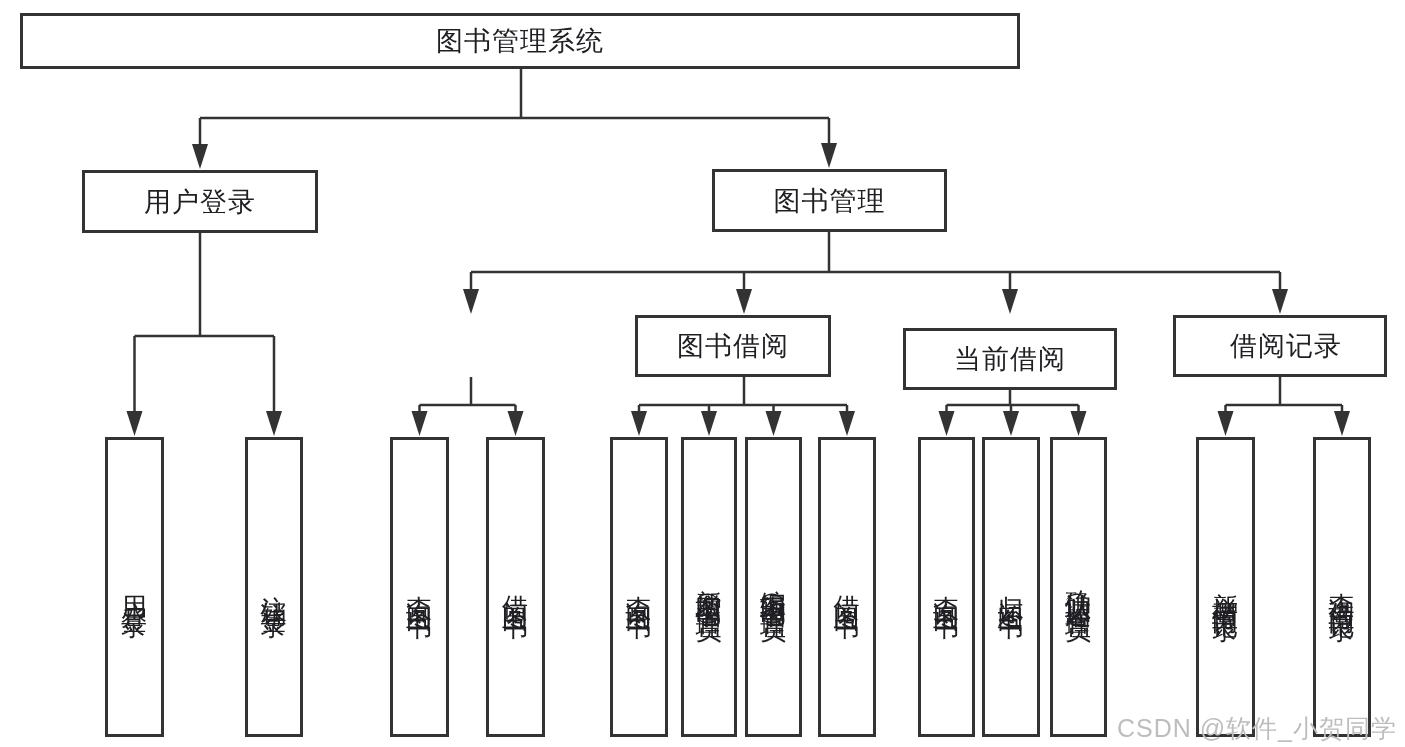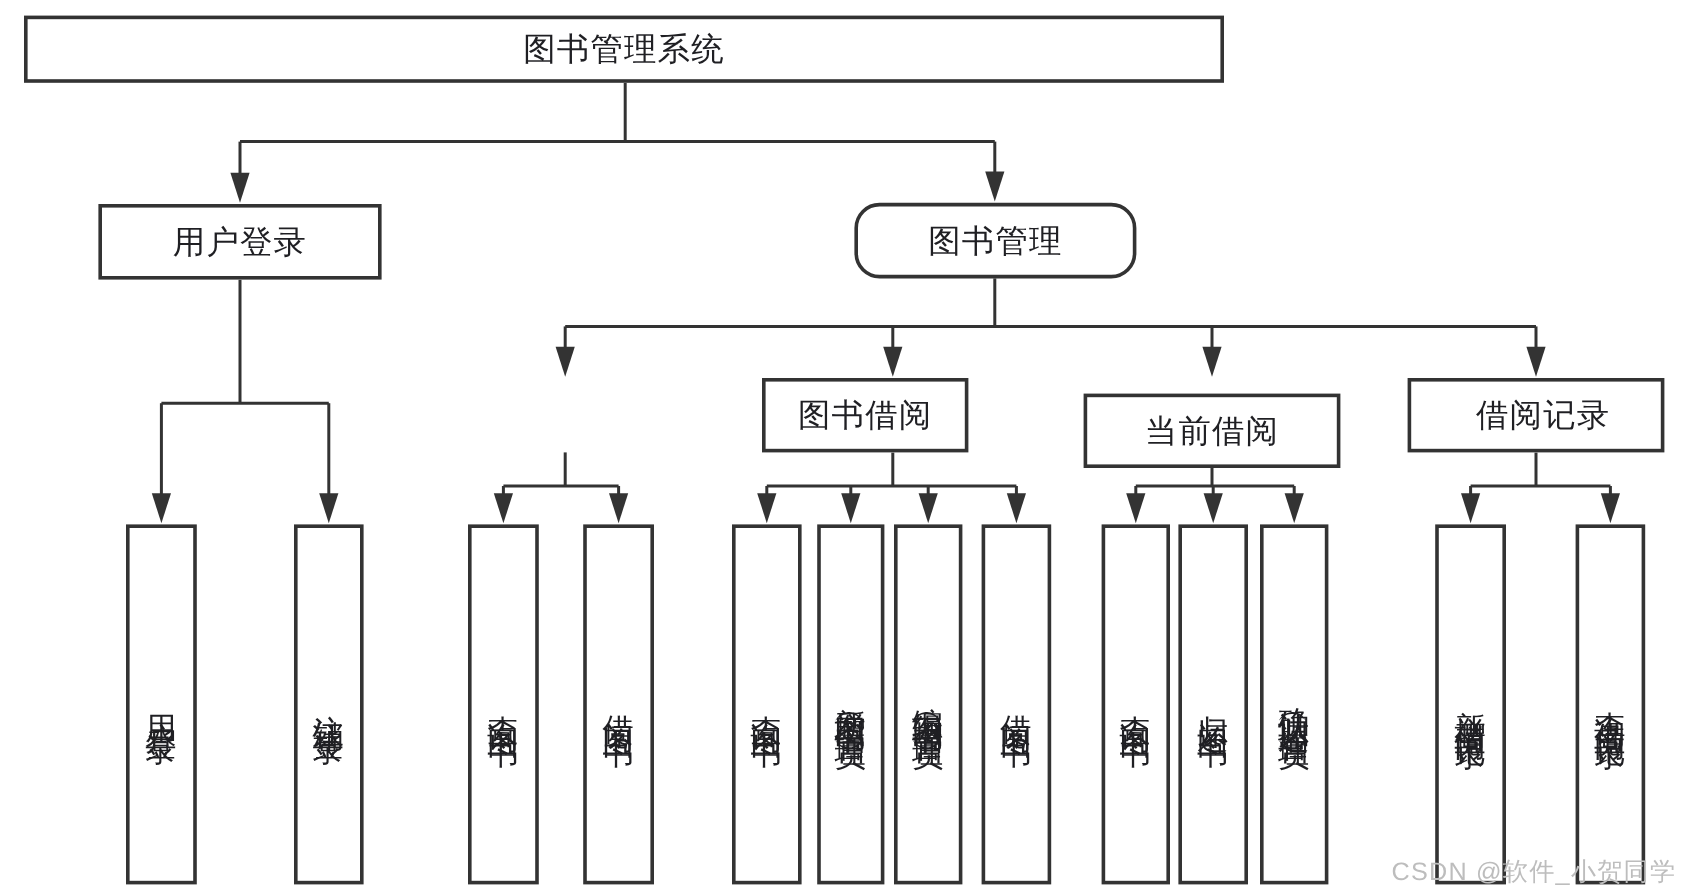--- a/index.html
+++ b/index.html
@@ -64,23 +64,23 @@
     letter-spacing: 5px;
     line-height: 1;
     white-space: nowrap;
   }
   .leaf.sp-wide .vtext { letter-spacing: 6px; }
   .leaf.sp-tight .vtext { letter-spacing: 4px; }
 
   
   .n-root           { left: 20px;   top: 13px;  width: 1000px; height: 56px; }
   .n-user-login     { left: 82px;   top: 170px; width: 236px;  height: 63px; }
-  .n-book-mgmt      { left: 712px;  top: 169px; width: 235px;  height: 63px; border-radius: 21px; }
+  .n-book-mgmt      { left: 712px;  top: 169px; width: 235px;  height: 63px; }
   .n-new-book-rec   { left: 362px;  top: 315px; width: 219px;  height: 62px; }
-  .n-book-borrow    { left: 635px;  top: 315px; width: 172px;  height: 62px; text-align: right; }
+  .n-book-borrow    { left: 635px;  top: 315px; width: 196px;  height: 62px; text-align: right; }
   .n-current-borrow { left: 903px;  top: 328px; width: 214px;  height: 62px; }
   .n-borrow-records { left: 1173px; top: 315px; width: 214px;  height: 62px; padding-left: 12px; }
 
   .l-user-login     { left: 105px;  top: 437px; width: 59px; height: 300px; }
   .l-logout         { left: 245px;  top: 437px; width: 58px; height: 300px; }
   .l-query-book-a   { left: 390px;  top: 437px; width: 59px; height: 300px; }
   .l-borrow-book-a  { left: 486px;  top: 437px; width: 59px; height: 300px; }
   .l-query-book-b   { left: 610px;  top: 437px; width: 58px; height: 300px; }
   .l-add-book       { left: 681px;  top: 437px; width: 56px; height: 300px; }
   .l-edit-book      { left: 745px;  top: 437px; width: 57px; height: 300px; }
@@ -90,21 +90,21 @@
   .l-confirm-return { left: 1050px; top: 437px; width: 57px; height: 300px; }
   .l-add-record     { left: 1196px; top: 437px; width: 59px; height: 300px; }
   .l-query-record   { left: 1313px; top: 437px; width: 58px; height: 300px; }
 
   .watermark {
     position: absolute;
     right: 8px;
     top: 712px;
     z-index: 5;
     color: var(--wm);
-    font-size: 21px;
+    font-size: 25px;
     letter-spacing: 1px;
     white-space: nowrap;
   }
 </style>
 </head>
 <body>
 
 <div class="stage">
 
   <svg class="wires" viewBox="0 0 1405 747">

